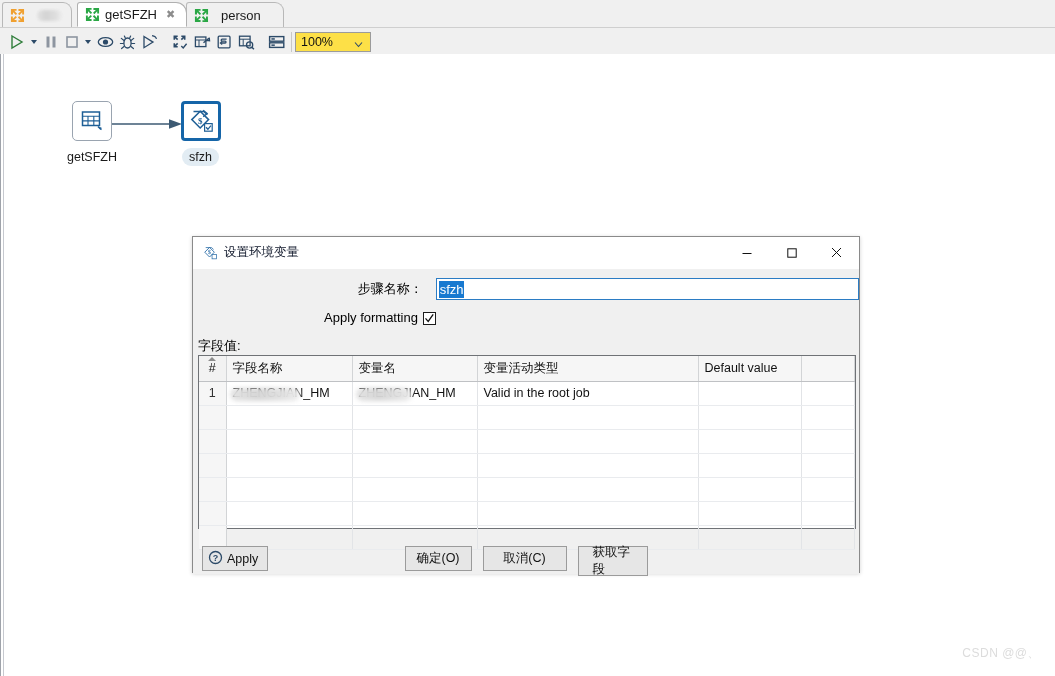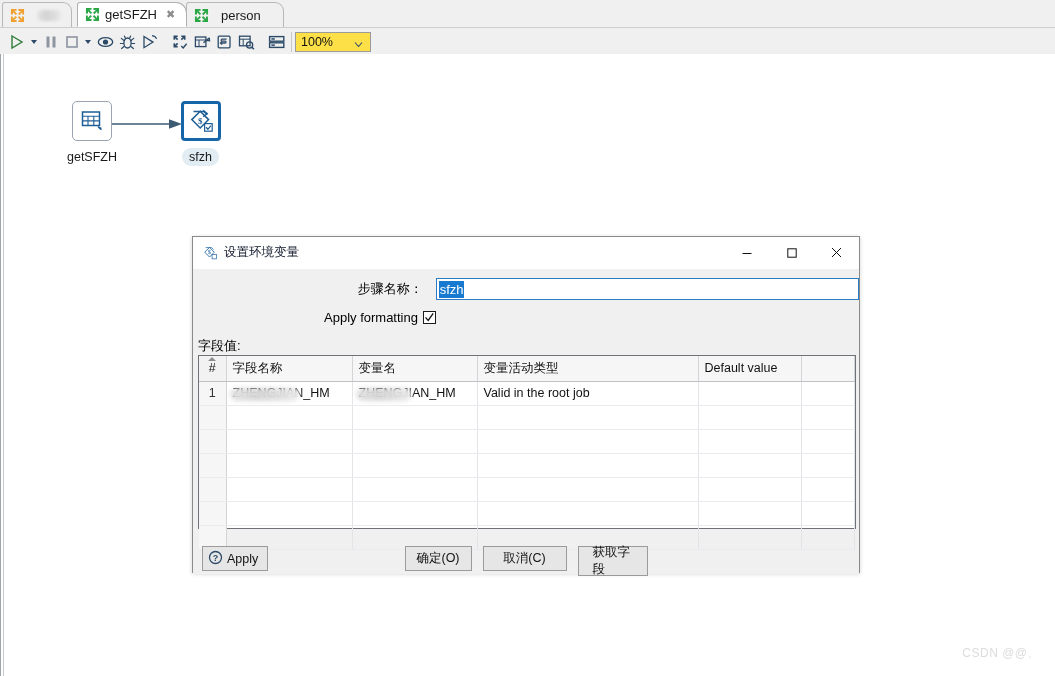--- a/index.html
+++ b/index.html
@@ -136,21 +136,21 @@
   .namefield{
     width:424px;height:22px;box-sizing:border-box;
     background:#fff;border:1px solid #2b7cc4;
     display:flex;align-items:center;padding-left:2px;
   }
   .sel{
     background:#1879d0;color:#fff;font-size:13px;padding:0 1px;line-height:17px;
   }
 
   .row-apply{
-    position:absolute;left:131px;top:41px;display:flex;align-items:center;gap:5px;
+    position:absolute;left:131px;top:41px;display:flex;align-items:flex-end;gap:5px;
   }
   .row-apply .lab{font-size:13px;color:#000;}
   .chk{
     width:13px;height:13px;box-sizing:border-box;border:1px solid #1b1b1b;background:#fff;
     display:flex;align-items:center;justify-content:center;
   }
 
   .fieldvals-lab{position:absolute;left:5px;top:68px;font-size:13px;color:#000;}
 
   .tablewrap{

